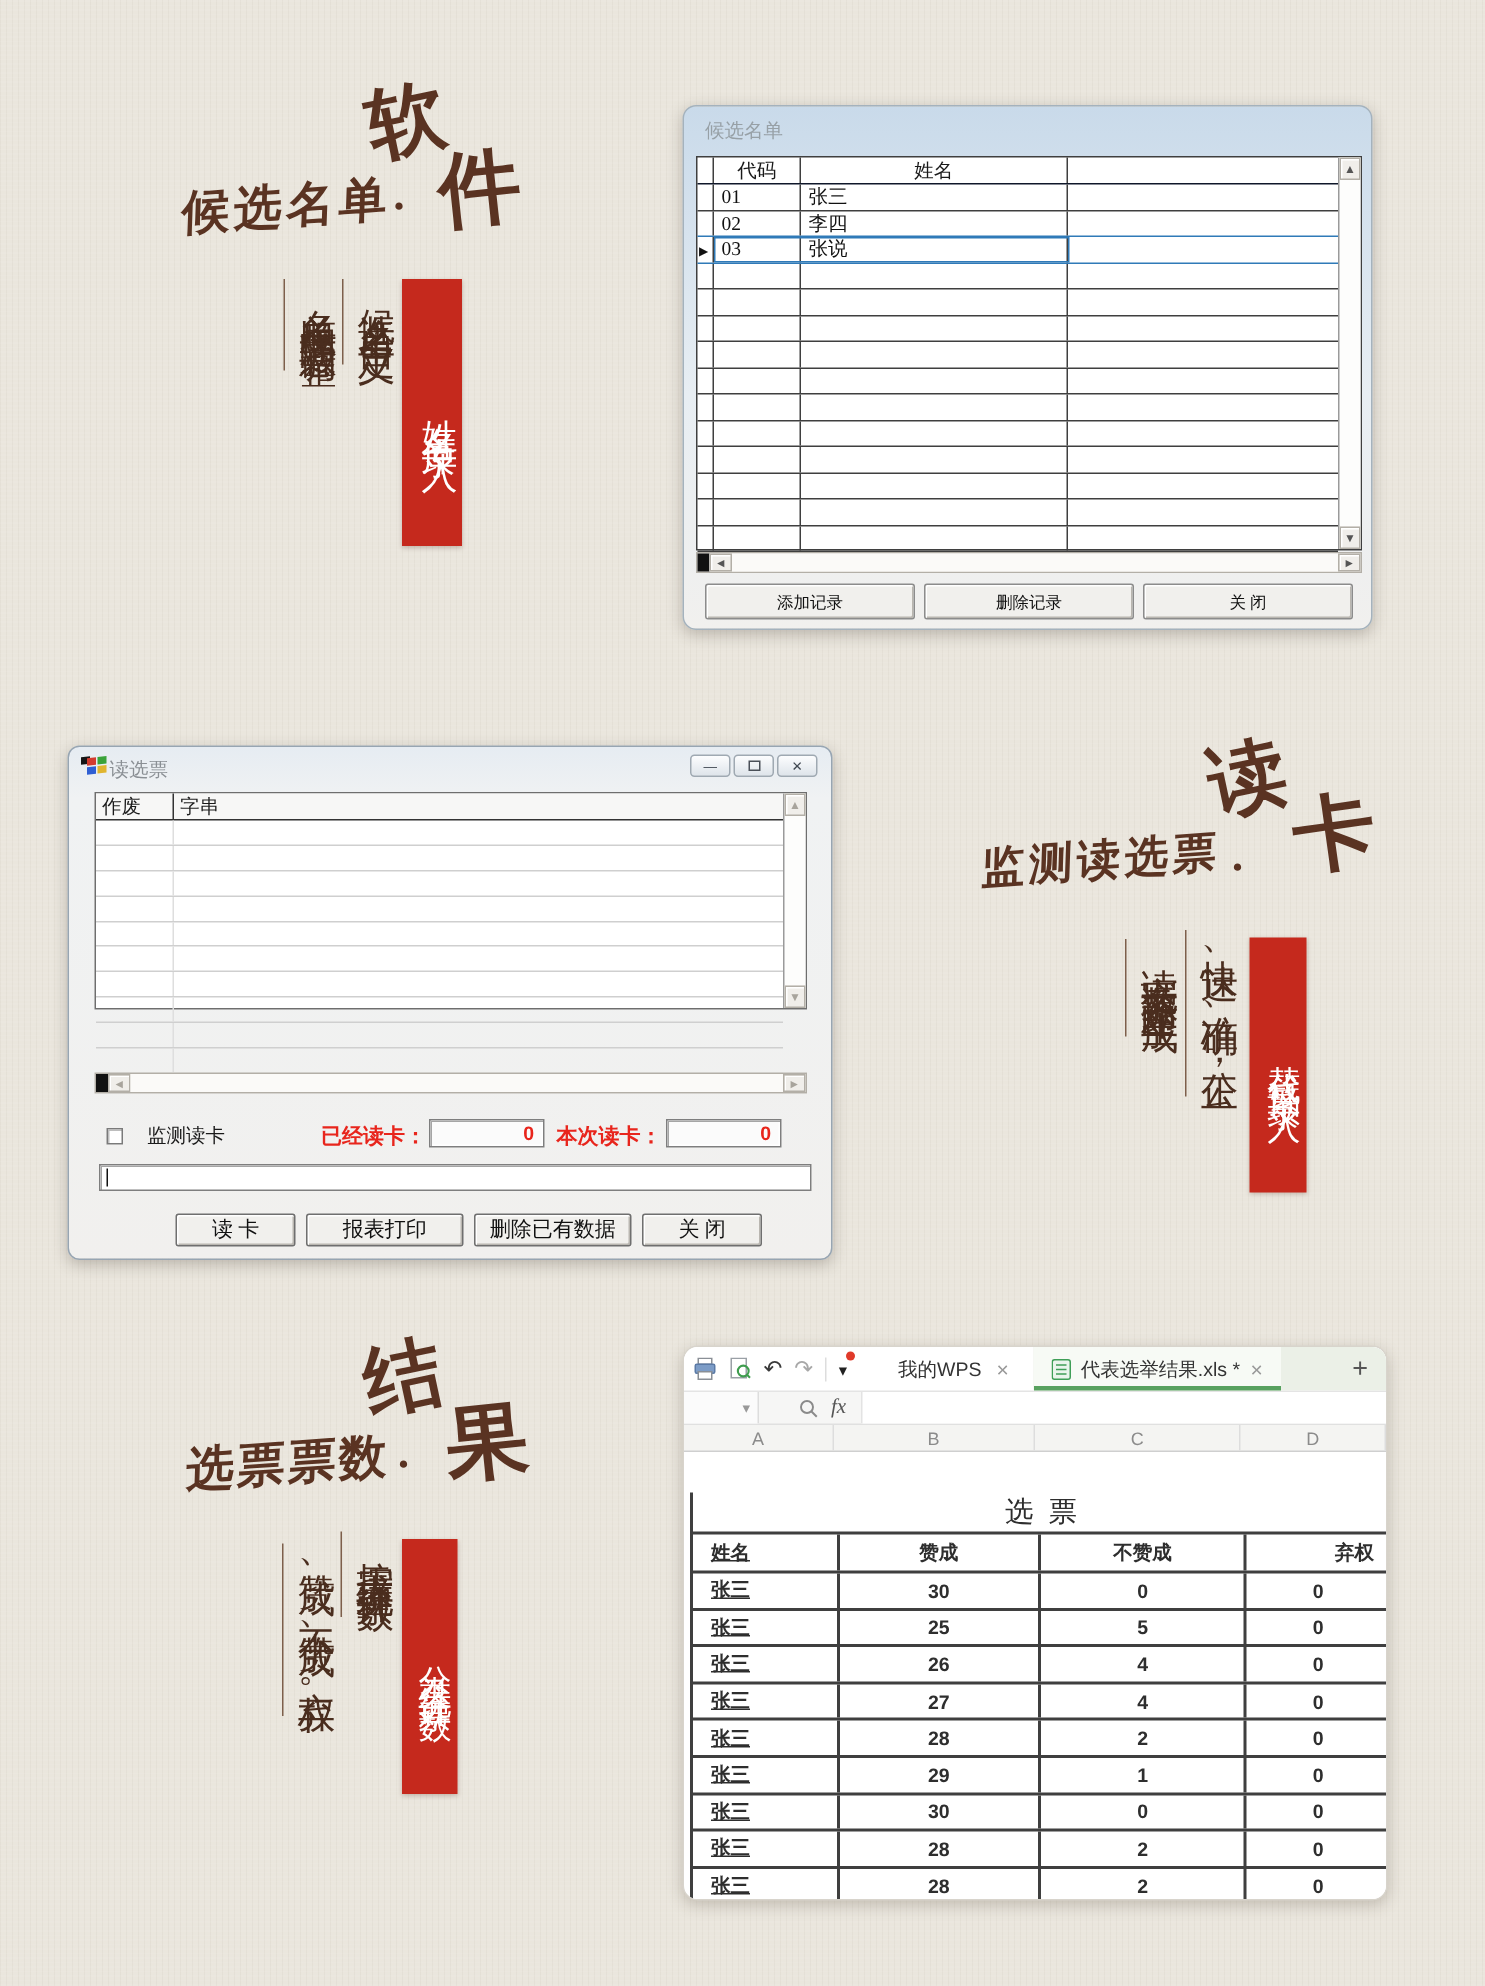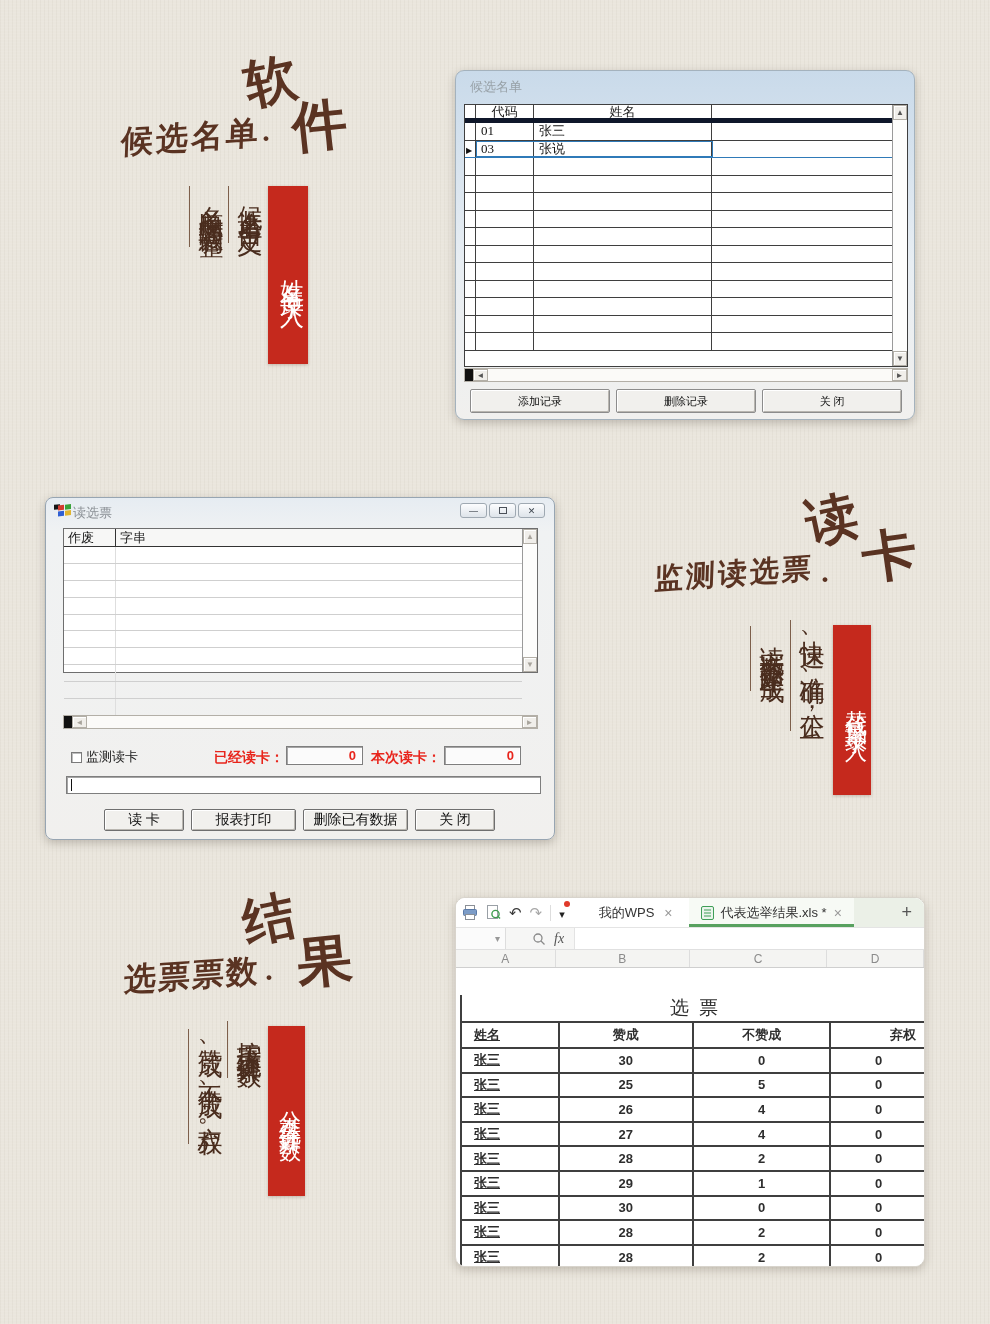--- a/index.html
+++ b/index.html
@@ -74,21 +74,21 @@
   .sunken { background: #fbfbfb; border: 1px solid #7e7e7e;
             box-shadow: inset 1px 1px 0 #a5a5a5, inset -1px -1px 0 #ffffff; }
 
   
   .win1 { left: 455px; top: 70px; width: 460px; height: 350px;
           background: linear-gradient(180deg, #c9daea 0%, #e8eef3 55%, #f1f0ee 100%); }
   .w1-title { position: absolute; left: 14px; top: 7px; font-size: 13px; color: #97a0a6; }
   .w1-grid { position: absolute; left: 8px; top: 33px; width: 444px; height: 263px;
              background: #fff; border: 1px solid #3f3f3f; display: flex; }
   .g1-main { width: 428px; display: flex; flex-direction: column; }
-  .g1-head { display: flex; height: 18px; border-bottom: 5px solid #0f172a;
+  .g1-head { display: flex; height: 18px; border-bottom: 1px solid #0f172a;
              font-family: "Liberation Serif", serif; font-size: 13px; color: #1a1a1a; }
   .g1-head > div { display: flex; align-items: center; justify-content: center; }
   .g1-row { display: flex; height: 17.5px; border-bottom: 1px solid #3f3f3f;
             font-family: "Liberation Serif", serif; font-size: 13px; color: #111; }
   .c-sel  { width: 11px; border-right: 1px solid #3f3f3f; }
   .c-code { width: 58px; border-right: 1px solid #3f3f3f; padding-left: 5px; display: flex; align-items: center; }
   .c-name { width: 178px; border-right: 1px solid #3f3f3f; padding-left: 5px; display: flex; align-items: center; }
   .c-fill { flex: 1; }
   .g1-head .c-code, .g1-head .c-name { padding-left: 0; justify-content: center; }
   .g1-row.sel { position: relative; border-bottom-color: #2f7ab8; }
@@ -134,36 +134,36 @@
   .l2-h1 { width: 52px; border-right: 1px solid #333; padding-left: 4px; }
   .l2-h2 { flex: 1; padding-left: 4px; }
   .l2-row { display: flex; height: 16.9px; border-bottom: 1px solid #cfcfcf; }
   .l2-c1 { width: 52px; border-right: 1px solid #dedede; }
   .l2-c2 { flex: 1; }
   .vsb2 { width: 15px; background: #fdfdfc; border-left: 1px solid #9a9a9a;
           display: flex; flex-direction: column; justify-content: space-between; }
   .vsb2 .sbtn { height: 15px; color: #a8a49c; }
   .hsb2 { left: 17px; top: 217px; width: 475px; }
   .hsb2 .sbtn { color: #a8a49c; }
-  .w2-check { position: absolute; left: 25px; top: 250px; display: flex; align-items: center; gap: 4px; text-align: center; }
+  .w2-check { position: absolute; left: 25px; top: 250px; display: flex; align-items: center; gap: 16px; text-align: center; }
   .chk { width: 11px; height: 11px; background: #fff; border: 1px solid #7a7a7a;
          box-shadow: inset 1px 1px 0 #bdbdbd; }
   .chk-label { font-family: "Liberation Serif", serif; font-size: 13px; color: #1a1a1a; }
   .redlbl { position: absolute; font-family: "Liberation Serif", serif; font-weight: 700;
             font-size: 14px; color: #e8251c; }
   .rl1 { left: 168px; top: 251px; }
   .rl2 { left: 325px; top: 251px; }
   .redfield { position: absolute; width: 77px; height: 19px; display: flex; align-items: center;
               justify-content: flex-end; padding-right: 6px;
               font-size: 13px; color: #e8251c; font-weight: 700; }
   .rf1 { left: 240px; top: 248px; }
   .rf2 { left: 398px; top: 248px; }
   .w2-input { position: absolute; left: 20px; top: 278px; width: 475px; height: 18px; background: #fff; }
   .caret { position: absolute; left: 4px; top: 2px; width: 1px; height: 12px; background: #111; }
-  .w2-buttons { position: absolute; left: 58px; top: 311px; display: flex; gap: 7px; }
+  .w2-buttons { position: absolute; left: 71px; top: 311px; display: flex; gap: 7px; }
   .w2-buttons .cbtn { height: 22px; font-size: 14px; border-color: #6f6f6f; }
   .bw80 { width: 80px; } .bw105 { width: 105px; }
 
   
   .wps { position: absolute; left: 455px; top: 897px; width: 470px; height: 370px;
          background: #fff; border-radius: 10px; overflow: hidden;
          box-shadow: 0 3px 10px rgba(70,58,45,.25); border: 1px solid #d8d4cc; }
   .wps-toolbar { display: flex; align-items: stretch; height: 30px; border-bottom: 1px solid #e4e4e4; background: #fff; }
   .tools { display: flex; align-items: center; gap: 8px; padding: 0 8px 0 6px; }
   .tglyph { font-size: 15px; line-height: 1; }
@@ -238,20 +238,26 @@
           <div class="c-name">姓名</div>
           <div class="c-fill"></div>
         </div>
         <div id="g1-body">
             <div class="g1-row">
               <div class="c-sel"></div>
               <div class="c-code">01</div>
               <div class="c-name">张三</div>
               <div class="c-fill"></div>
             </div>
+            <div class="g1-row preSel">
+              <div class="c-sel"></div>
+              <div class="c-code">02</div>
+              <div class="c-name">李四</div>
+              <div class="c-fill"></div>
+            </div>
             <div class="g1-row sel">
               <div class="c-sel"><span class="mk">▶</span></div>
               <div class="c-code">03</div>
               <div class="c-name">张说</div>
               <div class="c-fill"></div>
               <div class="selbox"></div>
             </div>
             <div class="g1-row">
               <div class="c-sel"></div>
               <div class="c-code"></div>

